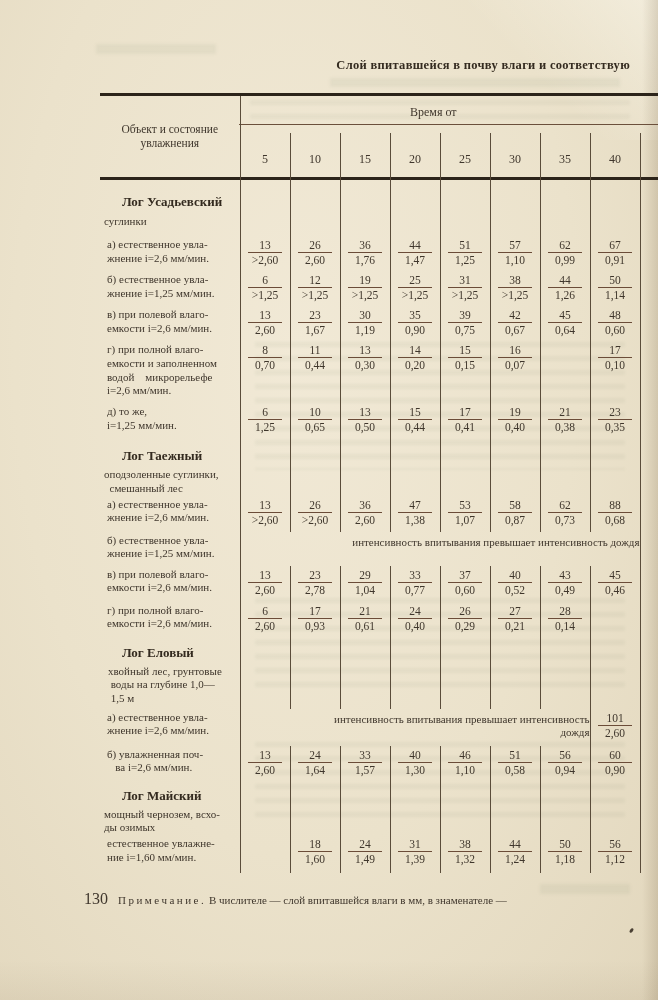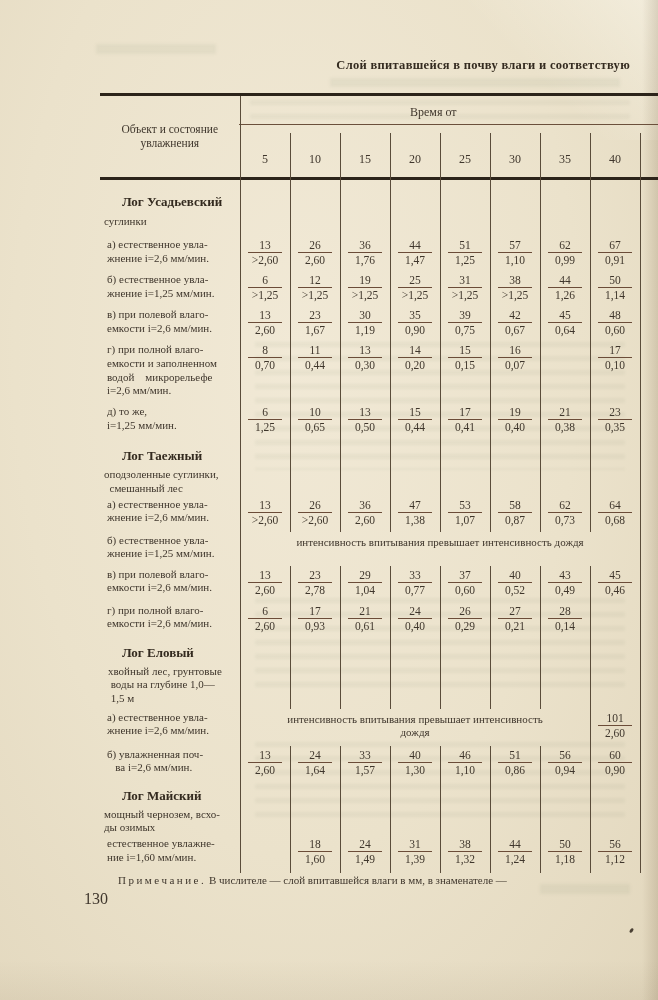--- a/index.html
+++ b/index.html
@@ -44,23 +44,23 @@
   td.objhead{border-right:1px solid #5a4c3a;text-align:center;vertical-align:middle;
     white-space:pre-line;font-size:11.5px;padding-bottom:10px;}
   tr.h1 td.timecell{height:28px;text-align:center;padding:9px 14px 0 0;font-size:12px;vertical-align:top;}
   tr.h2 td{height:53px;vertical-align:middle;text-align:center;font-size:12px;}
   tr.h2 td.v{border-left:1px solid #5a4c3a;}
 
   .f{display:inline-block;text-align:center;font-size:11.5px;line-height:1.22;margin-top:2px;}
   .f .n{display:block;padding:0 5px;min-width:24px;border-bottom:1px solid #6b4c38;}
   .f .n:empty{border-bottom:none;}
   .f .d{display:block;padding:0 2px;}
-  td.sp{white-space:pre-line;text-align:center;padding-top:4px;font-size:11px;}
-
-  .note{position:absolute;left:100px;top:874px;width:545px;font-size:11px;text-indent:18px;}
+  td.sp{white-space:pre-line;text-align:right;padding-top:4px;font-size:11px;}
+
+  .note{position:absolute;left:100px;top:894px;width:545px;font-size:11px;text-indent:18px;}
   .note .nl{letter-spacing:2.5px;}
   .pageno{position:absolute;left:84px;top:890px;font-size:16px;}
 </style>
 </head>
 <body>
 
 <div class="corner-light"></div>
 <div class="edge-shade"></div>
 <div class="bottom-shade"></div>
 
@@ -227,21 +227,21 @@
 <tr style="height:36px">
   <td class="lab">а) естественное увла-
 жнение i=2,6 мм/мин.</td>
   <td class="v"><span class="f"><span class="n">13</span><span class="d">&gt;2,60</span></span></td>
   <td class="v"><span class="f"><span class="n">26</span><span class="d">&gt;2,60</span></span></td>
   <td class="v"><span class="f"><span class="n">36</span><span class="d">2,60</span></span></td>
   <td class="v"><span class="f"><span class="n">47</span><span class="d">1,38</span></span></td>
   <td class="v"><span class="f"><span class="n">53</span><span class="d">1,07</span></span></td>
   <td class="v"><span class="f"><span class="n">58</span><span class="d">0,87</span></span></td>
   <td class="v"><span class="f"><span class="n">62</span><span class="d">0,73</span></span></td>
-  <td class="v last"><span class="f"><span class="n">64</span><span class="d">0,68</span></span></td>
+  <td class="v last"><span class="f"><span class="n">88</span><span class="d">0,68</span></span></td>
 </tr>
 
 <tr style="height:34px">
   <td class="lab">б) естественное увла-
 жнение i=1,25 мм/мин.</td>
   <td class="v sp last" colspan="8">интенсивность впитывания превышает интенсивность дождя</td>
 </tr>
 
 <tr style="height:36px">
   <td class="lab">в) при полевой влаго-
@@ -303,21 +303,21 @@
 </tr>
 
 <tr style="height:35px">
   <td class="lab">б) увлажненная поч-
 &nbsp;&nbsp;&nbsp;ва i=2,6 мм/мин.</td>
   <td class="v"><span class="f"><span class="n">13</span><span class="d">2,60</span></span></td>
   <td class="v"><span class="f"><span class="n">24</span><span class="d">1,64</span></span></td>
   <td class="v"><span class="f"><span class="n">33</span><span class="d">1,57</span></span></td>
   <td class="v"><span class="f"><span class="n">40</span><span class="d">1,30</span></span></td>
   <td class="v"><span class="f"><span class="n">46</span><span class="d">1,10</span></span></td>
-  <td class="v"><span class="f"><span class="n">51</span><span class="d">0,86</span></span></td>
+  <td class="v"><span class="f"><span class="n">51</span><span class="d">0,58</span></span></td>
   <td class="v"><span class="f"><span class="n">56</span><span class="d">0,94</span></span></td>
   <td class="v last"><span class="f"><span class="n">60</span><span class="d">0,90</span></span></td>
 </tr>
 
 <tr style="height:24px">
   <td class="gt" style="padding-top:7px">Лог Майский</td>
   <td class="v"></td>
         <td class="v"></td>
         <td class="v"></td>
         <td class="v"></td>

